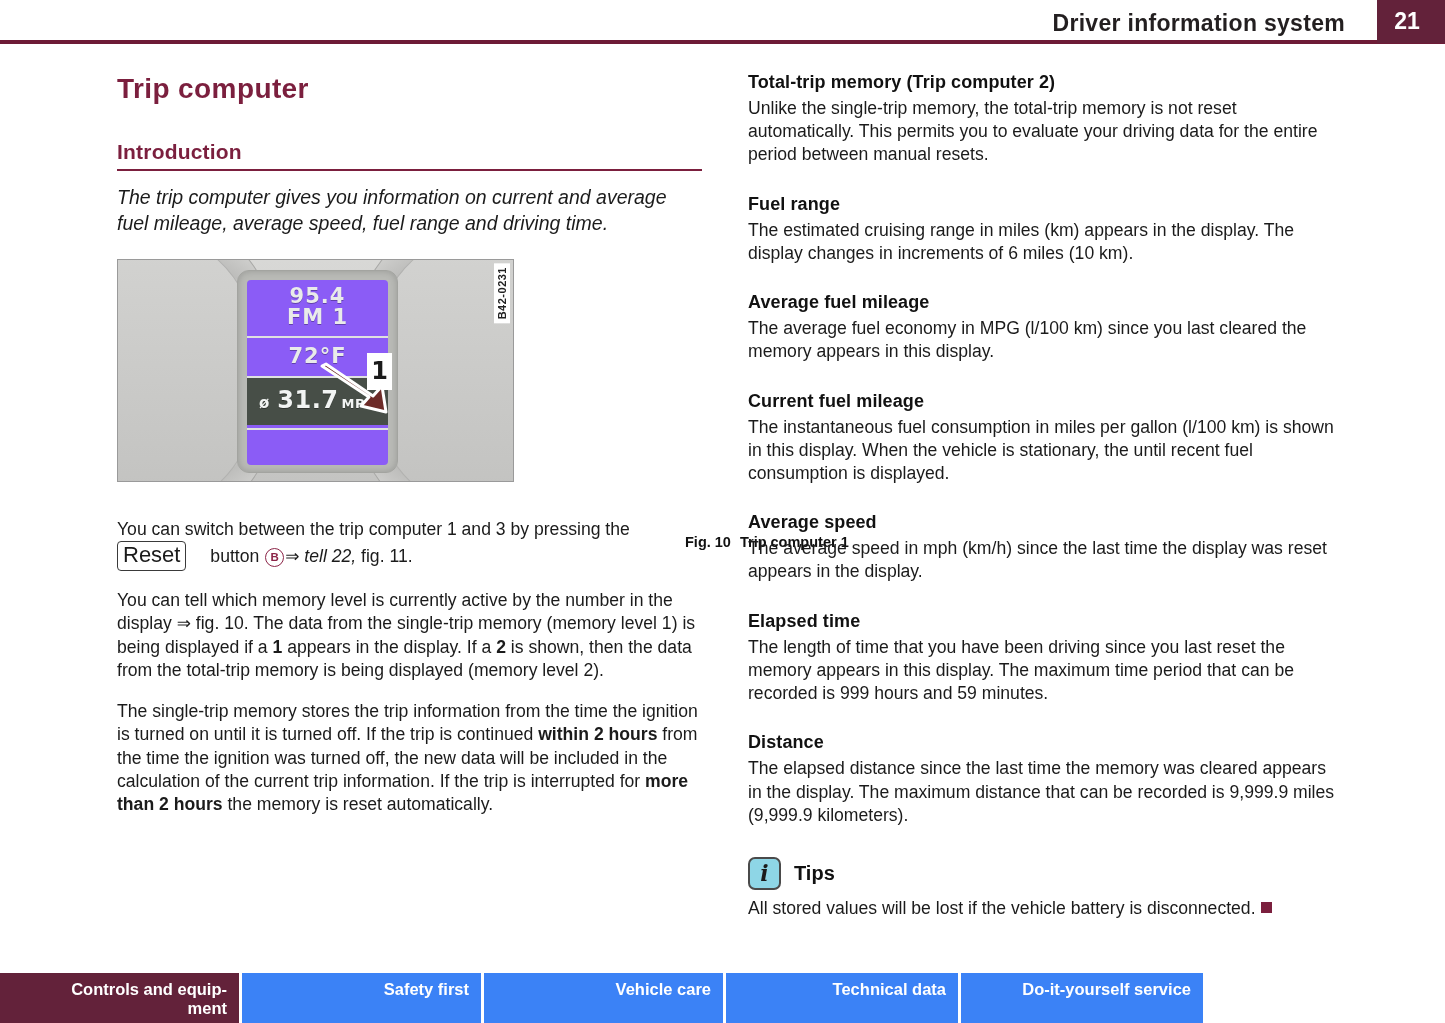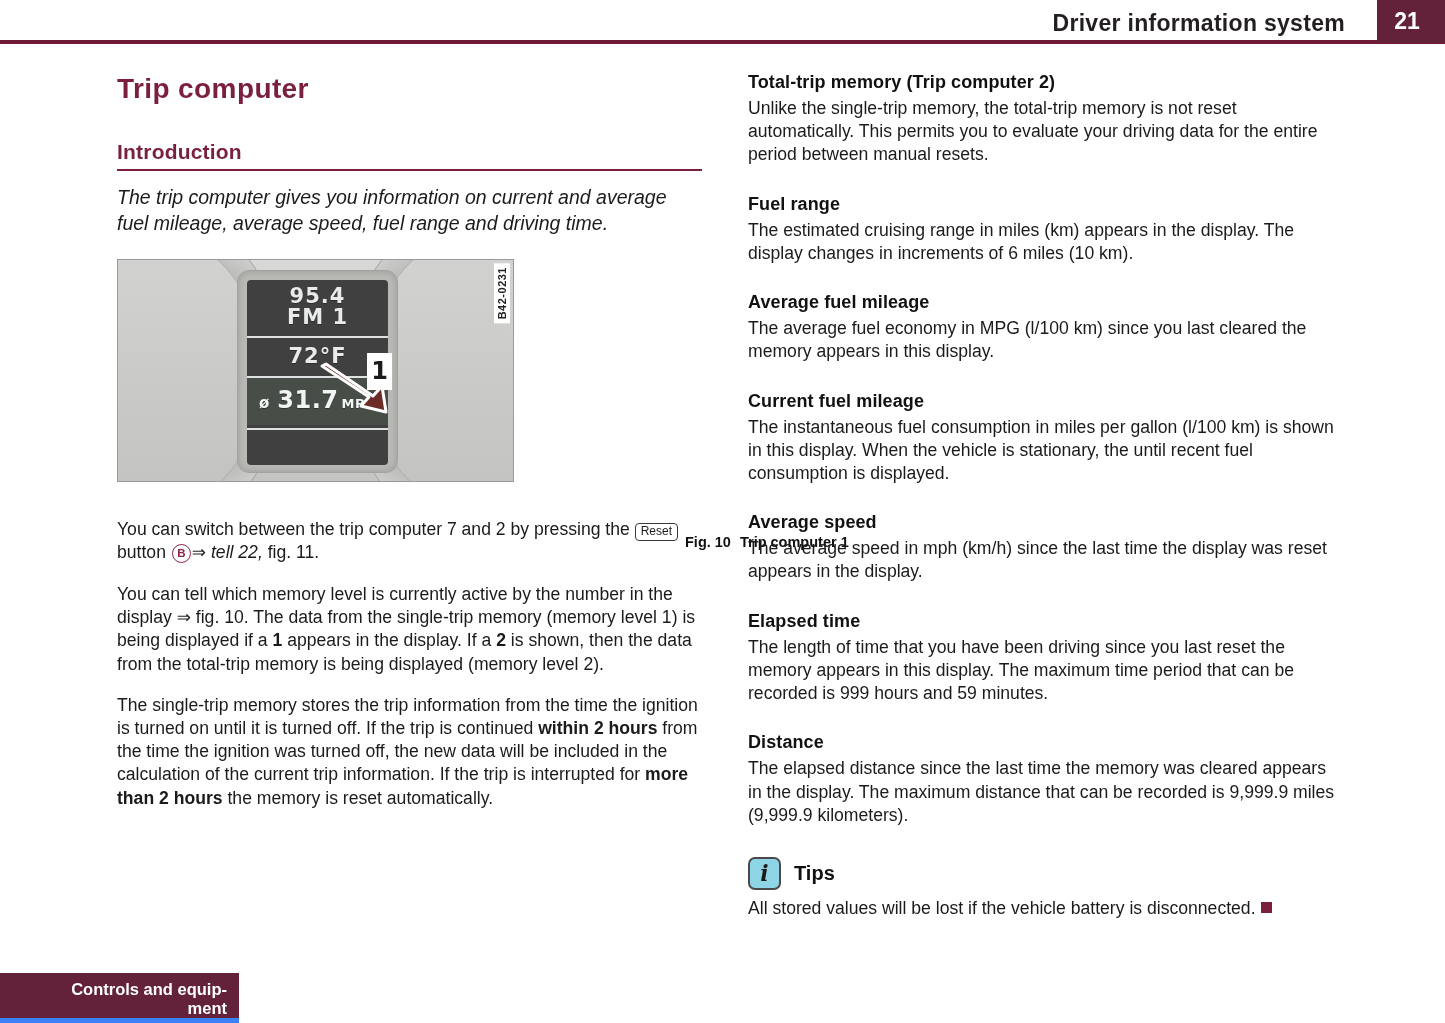--- a/index.html
+++ b/index.html
@@ -115,24 +115,24 @@
   p.body + p.body { margin-top: 18px; }
   .b { font-weight: bold; }
   .i { font-style: italic; }
 
   
   .keycap {
     display: inline-block;
     border: 1.4px solid #3a3a3a;
     border-radius: 4px;
     padding: 0px 5px 1px 5px;
-    font-size: 12px;
+    font-size: 22px;
     line-height: 1.22;
     vertical-align: baseline;
-    margin-right: 4px;
+    margin-right: 19px;
   }
   .circref {
     display: inline-block;
     width: 19px; height: 19px;
     border: 1.5px solid #8b2447;
     border-radius: 50%;
     color: #8b2447;
     font-size: 11.5px;
     font-weight: bold;
     text-align: center;
@@ -190,21 +190,21 @@
     width: 161px; height: 203px;
     background: #b9bab6;
     border-radius: 12px;
     border: 1px solid #a3a4a0;
     box-shadow: inset 0 0 7px rgba(0,0,0,.18);
   }
   .screen {
     position: absolute;
     left: 9px; top: 9px;
     width: 141px; height: 185px;
-    background: #404040;
+    background: #8b5cf6;
     border-radius: 4px;
     overflow: hidden;
     font-family: "DejaVu Sans", sans-serif;
   }
   .scr-row { position: absolute; left: 0; width: 141px; }
   .scr-sep { position: absolute; left: 0; width: 141px; height: 2px; background: #dfe1e0; }
   .radio {
     top: 6px;
     text-align: center;
     color: #e9ebea;
@@ -317,21 +317,20 @@
     vertical-align: 1px;
   }
 
   
   .footer {
     position: absolute;
     left: 0; bottom: 0;
     width: 1445px;
     height: 50px;
     display: flex;
-    flex-direction: column;
   }
   .ftab {
     height: 50px;
     background: #3b82f6;
     color: #ffffff;
     font-size: 16.5px;
     font-weight: bold;
     text-align: right;
     padding: 7px 12px 0 12px;
     line-height: 1.16;
@@ -420,21 +419,21 @@
       </svg>
 
       <div class="fig-id">B42-0231</div>
     </div>
   </div>
 
   <div class="fig-caption">
     <span>Fig. 10</span><span class="gap"></span><span>Trip computer 1</span>
   </div>
 
-  <p class="body" style="margin-top:36px"><span>You can switch between the trip computer 7 and 2 by pressing the </span><span class="keycap">Reset</span><span> button </span><span class="circref">B</span><span class="arrowref">⇒</span> <span class="i">tell 22,</span><span> fig. 11.</span></p>
+  <p class="body" style="margin-top:36px"><span>You can switch between the trip computer 1 and 3 by pressing the </span><span class="keycap">Reset</span><span> button </span><span class="circref">B</span><span class="arrowref">⇒</span> <span class="i">tell 22,</span><span> fig. 11.</span></p>
 
   <p class="body"><span>You can tell which memory level is currently active by the number in the display </span><span class="arrowref">⇒</span><span> fig. 10. The data from the single-trip memory (memory level 1) is being displayed if a </span><span class="b">1</span><span> appears in the display. If a </span><span class="b">2</span><span> is shown, then the data from the total-trip memory is being displayed (memory level 2).</span></p>
 
   <p class="body"><span>The single-trip memory stores the trip information from the time the ignition is turned on until it is turned off. If the trip is continued </span><span class="b">within 2 hours</span><span> from the time the ignition was turned off, the new data will be included in the calculation of the current trip information. If the trip is interrupted for </span><span class="b">more than 2 hours</span><span> the memory is reset automatically.</span></p>
 
 </div>
 
 <div class="col-right">
 
   <h3 class="sub first">Total-trip memory (Trip computer 2)</h3>

